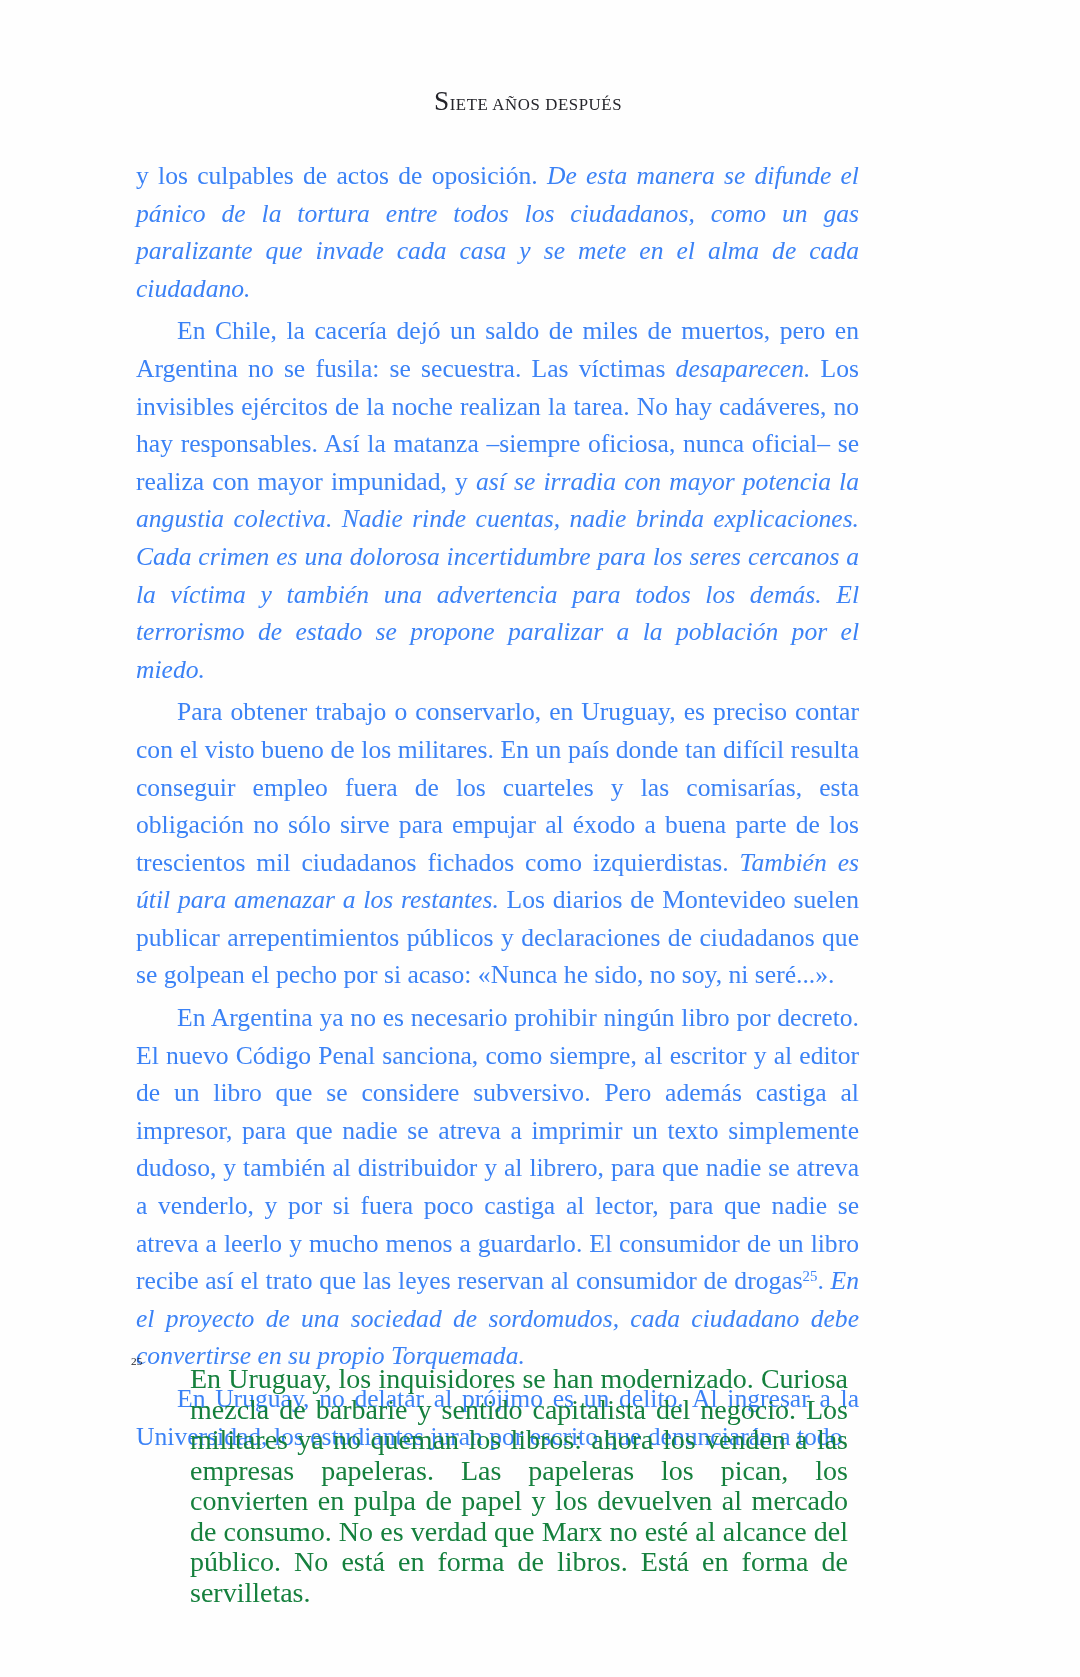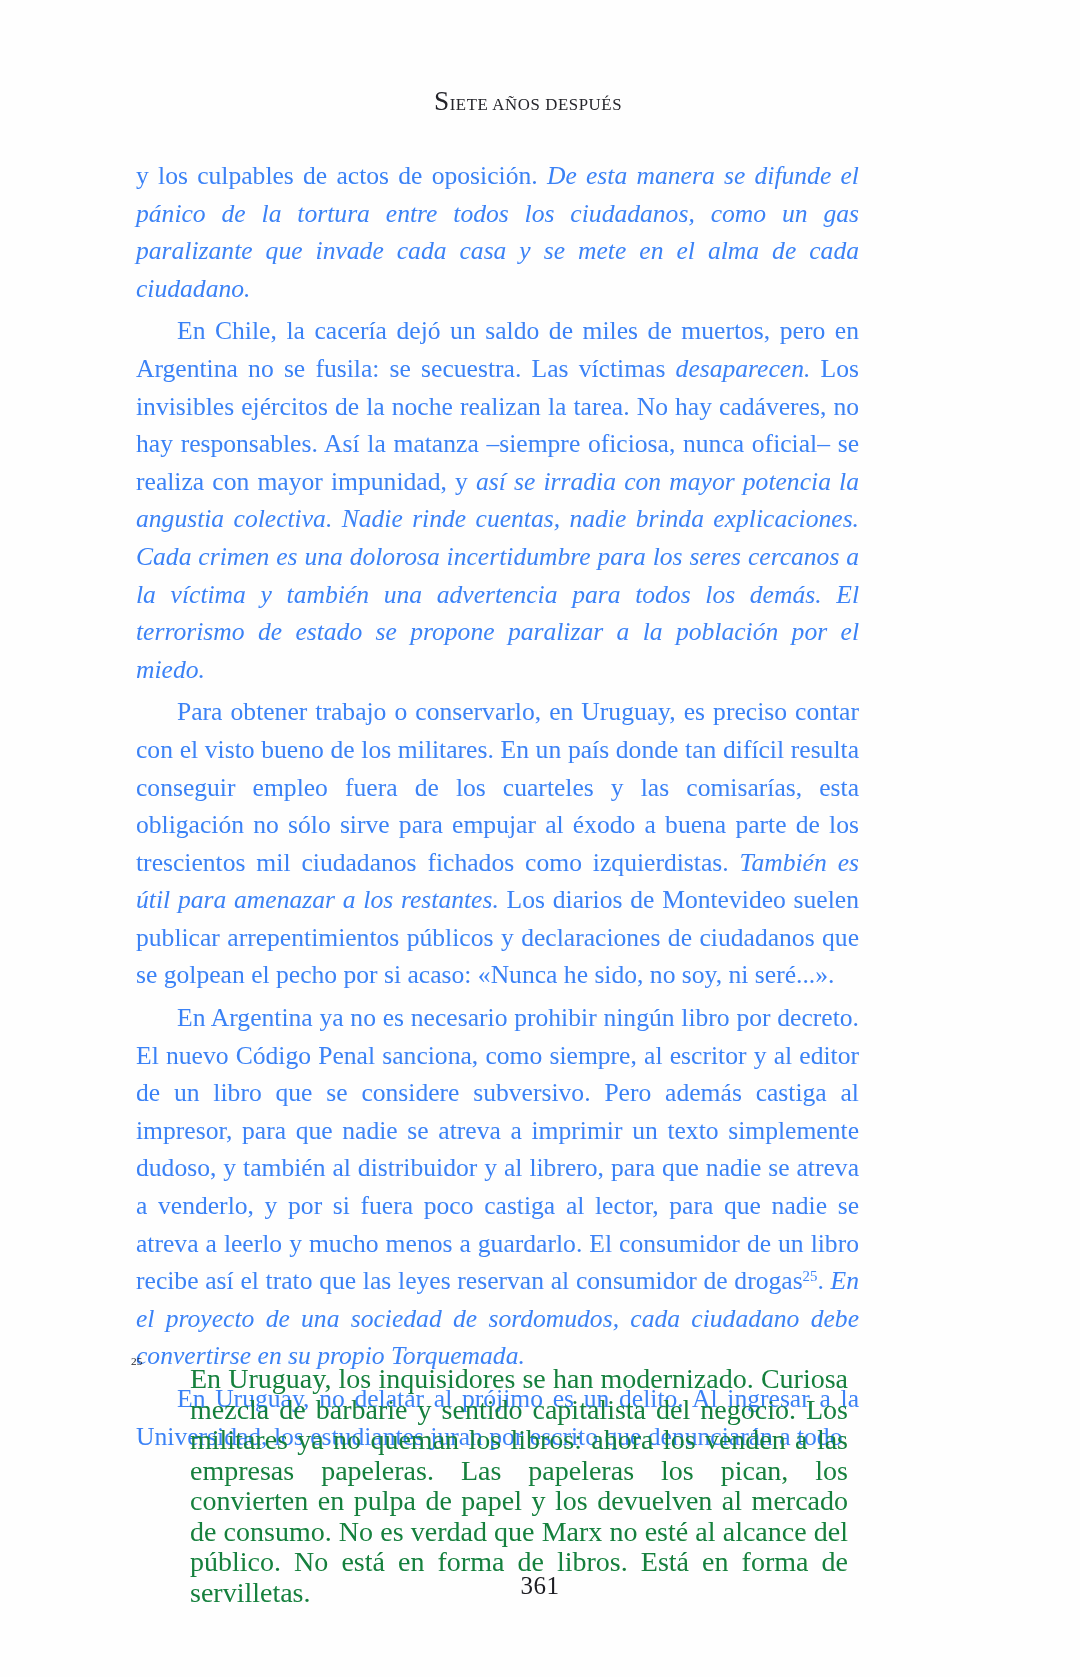--- a/index.html
+++ b/index.html
@@ -128,15 +128,14 @@
     <p class="body"><span>Para obtener trabajo o conservarlo, en Uruguay, es preciso contar con el visto bueno de los militares. En un país donde tan difícil resulta conseguir empleo fuera de los cuarteles y las comisarías, esta obligación no sólo sirve para empujar al éxodo a buena parte de los trescientos mil ciudadanos fichados como izquierdistas. </span><i>También es útil para amenazar a los restantes.</i><span> Los diarios de Montevideo suelen publicar arrepentimientos públicos y declaraciones de ciudadanos que se golpean el pecho por si acaso: «Nunca he sido, no soy, ni seré...».</span></p>
     <p class="body"><span>En Argentina ya no es necesario prohibir ningún libro por decreto. El nuevo Código Penal sanciona, como siempre, al escritor y al editor de un libro que se considere subversivo. Pero además castiga al impresor, para que nadie se atreva a imprimir un texto simplemente dudoso, y también al distribuidor y al librero, para que nadie se atreva a venderlo, y por si fuera poco castiga al lector, para que nadie se atreva a leerlo y mucho menos a guardarlo. El consumidor de un libro recibe así el trato que las leyes reservan al consumidor de drogas</span><sup class="fnref">25</sup><span>. </span><i>En el proyecto de una sociedad de sordomudos, cada ciudadano debe convertirse en su propio Torquemada.</i></p>
     <p class="body"><span>En Uruguay, no delatar al prójimo es un delito. Al ingresar a la Universidad, los estudiantes juran por escrito que denunciarán a todo</span></p>
   </div>
 
   <div class="footnote">
     <div class="footnote-marker"><sup>25</sup></div>
     <p class="footnote-text">En Uruguay, los inquisidores se han modernizado. Curiosa mezcla de barbarie y sentido capitalista del negocio. Los militares ya no queman los libros: ahora los venden a las empresas papeleras. Las papeleras los pican, los convierten en pulpa de papel y los devuelven al mercado de consumo. No es verdad que Marx no esté al alcance del público. No está en forma de libros. Está en forma de servilletas.</p>
   </div>
 
-  <div class="folio">361</div>
 
 </div>
 
 </body></html>

